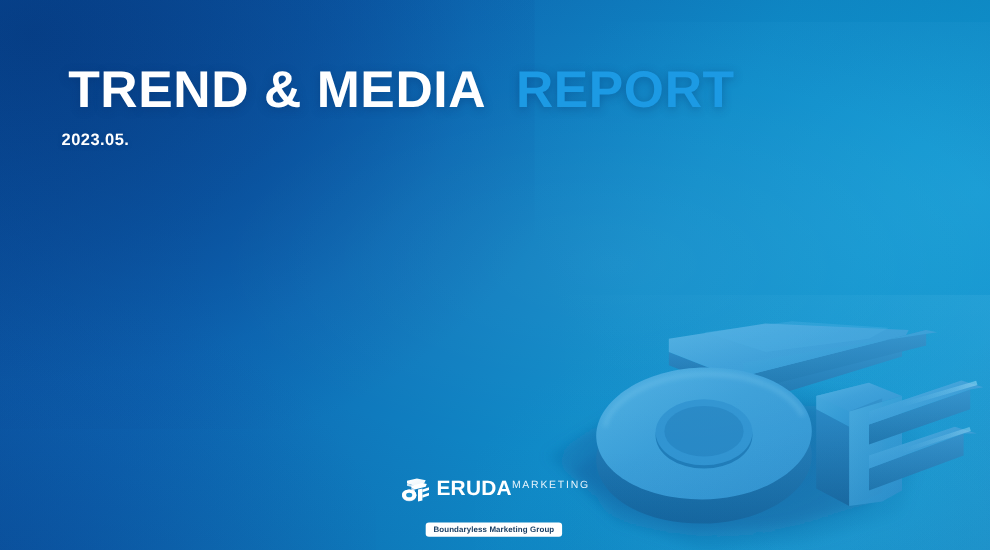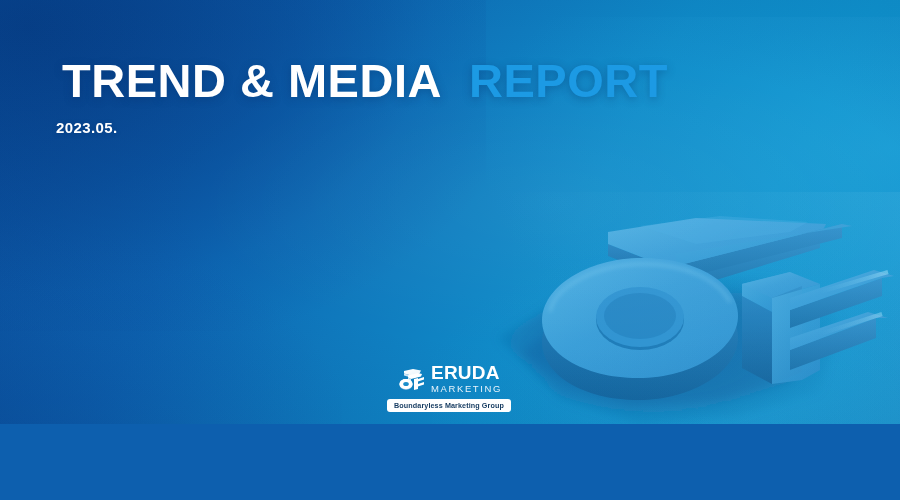--- a/index.html
+++ b/index.html
@@ -3,21 +3,21 @@
 <meta charset="utf-8">
 <style>
   html, body {
     margin: 0;
     padding: 0;
     background: #0d5fae;
   }
   #slide {
     position: relative;
     width: 900px;
-    height: 424px;
+    height: 500px;
     overflow: hidden;
     font-family: "Liberation Sans", sans-serif;
     background: #0c4a6e;
   }
 
   
   .bg-base {
     position: absolute;
     inset: 0;
     background: linear-gradient(118deg,
@@ -144,39 +144,39 @@
     align-items: center;
   }
   .logo-row {
     display: flex;
     align-items: center;
     gap: 5px;
     height: 34px;
   }
   .logo-words {
     display: flex;
-    flex-direction: column;
+    flex-direction: row;
     justify-content: center;
     line-height: 1;
   }
   .logo-eruda {
     font-size: 19px;
     font-weight: 700;
     color: #ffffff;
     letter-spacing: 0.2px;
   }
   .logo-marketing {
     font-size: 9.5px;
     font-weight: 400;
     color: #e8f4fc;
     letter-spacing: 1.6px;
     margin-top: 2px;
   }
   .logo-tagline {
-    margin-top: 3px;
+    margin-top: 13px;
     background: #ffffff;
     border-radius: 3px;
     padding: 2px 7px 2.5px 7px;
     font-size: 7.2px;
     font-weight: 700;
     color: #13395f;
     letter-spacing: 0.1px;
     white-space: nowrap;
   }
 </style>

